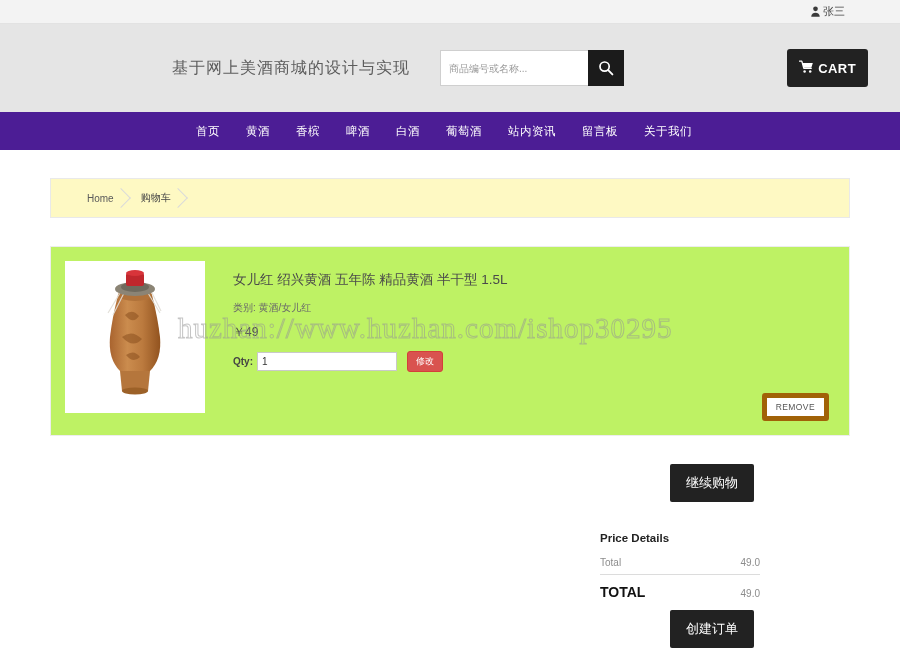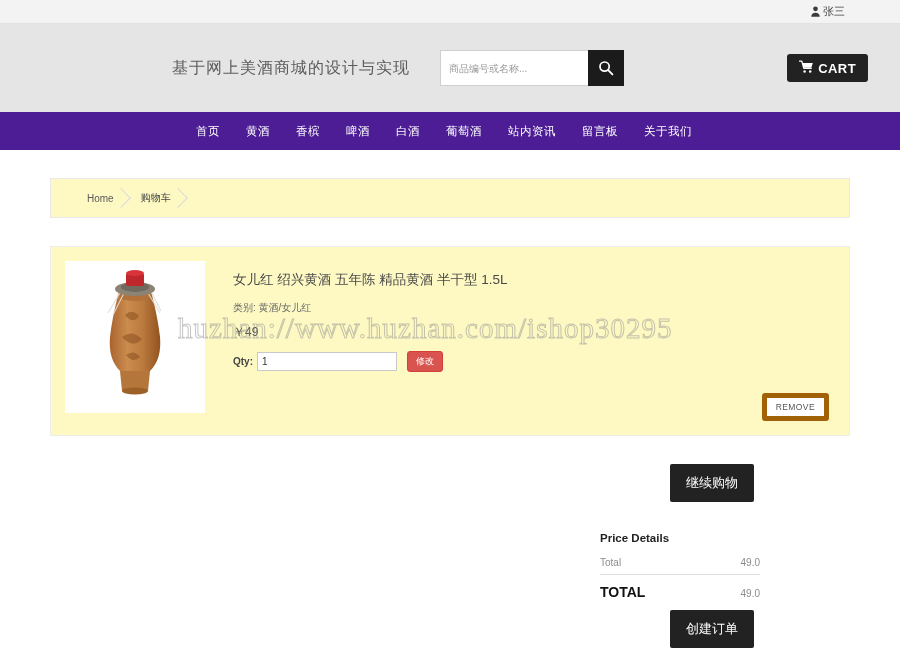--- a/index.html
+++ b/index.html
@@ -47,21 +47,21 @@
   .search-input::placeholder{ color:#9a9a9a; font-size:10px; }
   .search-btn{
     width:36px; height:36px; background:#1b1b1b; border:none;
     display:flex; align-items:center; justify-content:center;
     cursor:pointer; padding:0;
   }
   .search-btn svg{ display:block; }
   .cart-btn{
     margin-left:auto;
     background:#222; color:#fff;
-    height:28px; min-width:66px;
+    height:38px; min-width:66px;
     display:flex; align-items:center; justify-content:center; gap:4px;
     border-radius:3px; border:none; cursor:pointer;
     font-size:13px; font-weight:bold; letter-spacing:.4px;
     padding:0 12px;
     font-family:"Liberation Sans", sans-serif;
   }
 
   
   .nav{
     height:38px; background:#9b6ee8;
@@ -100,21 +100,21 @@
     position:absolute; right:4px; top:8px;
     width:13px; height:13px;
     border-top:1px solid #dadada; border-right:1px solid #dadada;
     transform:rotate(45deg);
   }
   .crumb.active{ color:#444; margin-left:9px; }
 
   
   .card{
     margin-top:28px;
-    background:#fef9c3;
+    background:#bef264;
     border:1px solid #ededed;
     height:190px;
     display:flex;
     position:relative;
     padding:14px 14px;
   }
   .thumb{
     width:140px; height:152px;
     background:#fff;
     display:flex; align-items:center; justify-content:center;

